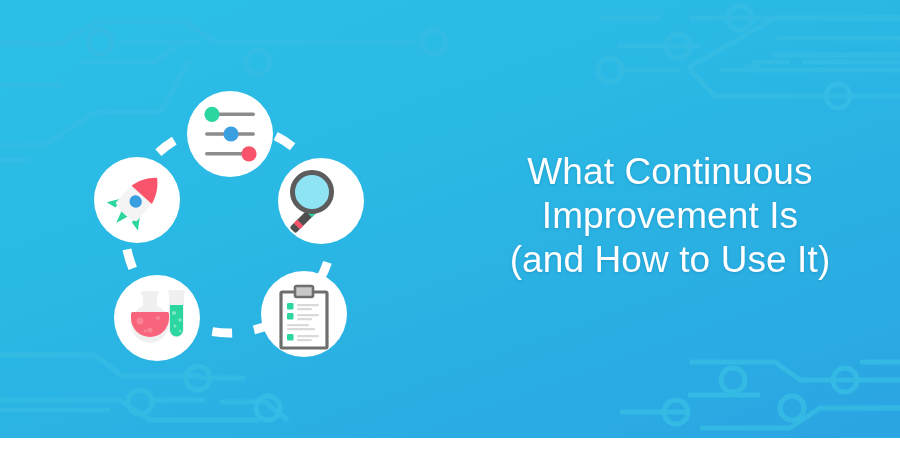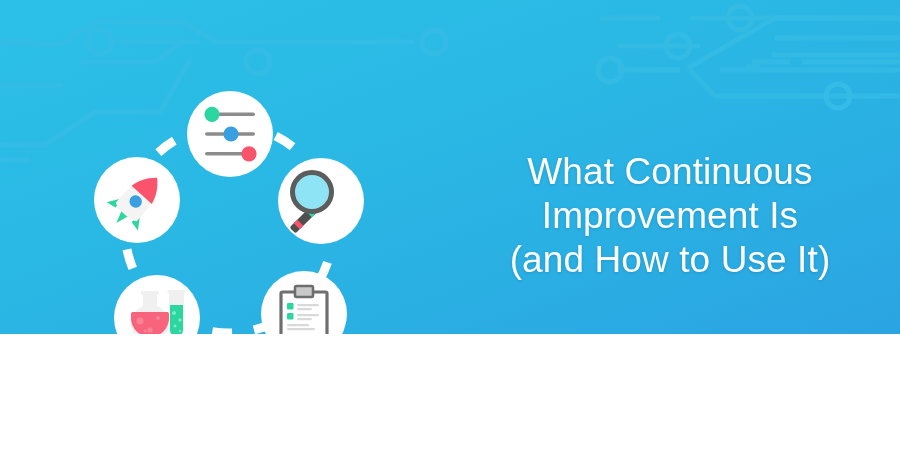--- a/index.html
+++ b/index.html
@@ -3,21 +3,21 @@
 <meta charset="utf-8">
 <style>
   html, body {
     margin: 0;
     padding: 0;
     background: #ffffff;
   }
   #banner {
     position: relative;
     width: 900px;
-    height: 334px;
+    height: 438px;
     overflow: hidden;
     background: linear-gradient(160deg, #2cc0e8 0%, #2ab9e4 38%, #2aafe3 70%, #2ba4e2 100%);
     font-family: "Liberation Sans", sans-serif;
   }
   
   #circuit {
     position: absolute;
     inset: 0;
     width: 900px;
     height: 450px;

